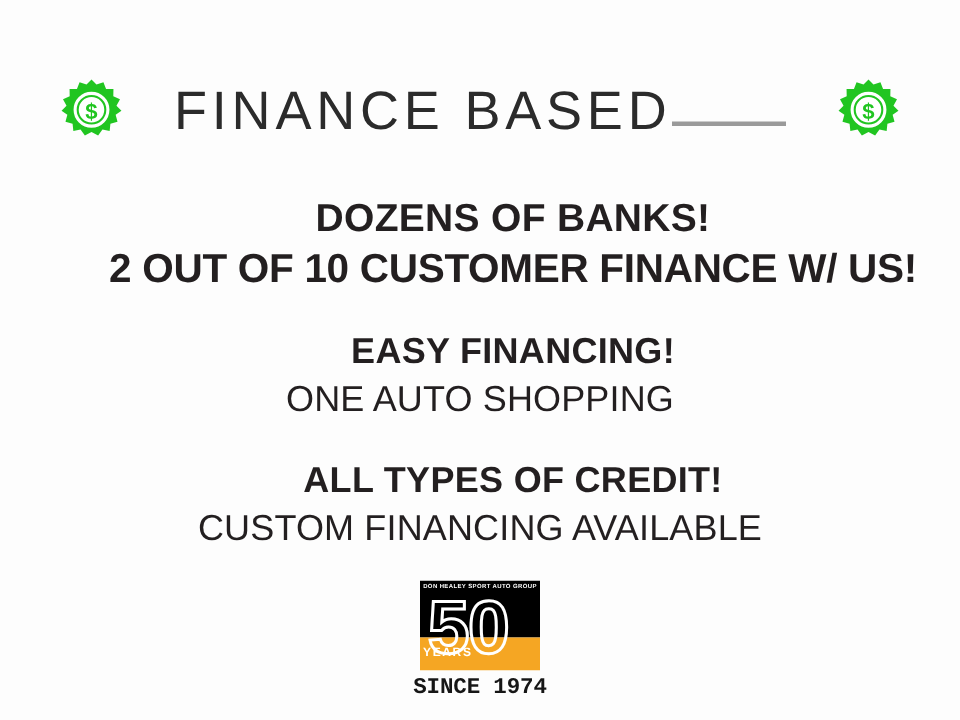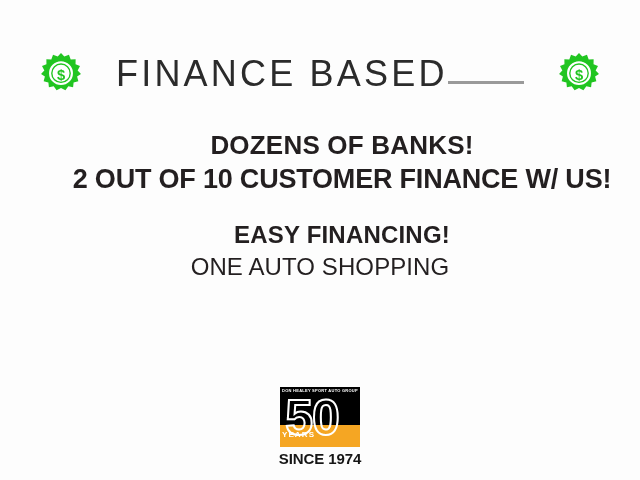--- a/index.html
+++ b/index.html
@@ -164,20 +164,21 @@
     z-index: 5;
   }
   .logo-since {
     margin-top: 4px;
     color: #161616;
     font-size: 15px;
     font-weight: 700;
     letter-spacing: -0.1px;
     line-height: 1;
     white-space: nowrap;
+    font-family: Liberation Mono, monospace;
   }
 </style>
 </head>
 <body>
 
 <div class="slide">
 
   <div class="header">
 
     <span class="gear-icon gear-left">
@@ -223,20 +224,24 @@
     <div class="copy-block">
       <p class="line bold l-banks">DOZENS OF BANKS!</p>
       <p class="line bold l-customer">2 OUT OF 10 CUSTOMER FINANCE W/ US!</p>
     </div>
 
     <div class="copy-block">
       <p class="line bold l-easy">EASY FINANCING!</p>
       <p class="line medium l-onestop">ONE AUTO SHOPPING</p>
     </div>
 
+    <div class="copy-block">
+      <p class="line bold l-credit">ALL TYPES OF CREDIT!</p>
+      <p class="line medium l-custom">CUSTOM FINANCING AVAILABLE</p>
+    </div>
 
   </div>
 
   <div class="logo">
     <div class="logo-badge">
       <div class="badge-top"></div>
       <div class="badge-bottom"></div>
       <div class="badge-brand">DON HEALEY SPORT AUTO GROUP</div>
       <div class="badge-num">50</div>
       <div class="badge-years">YEARS</div>

